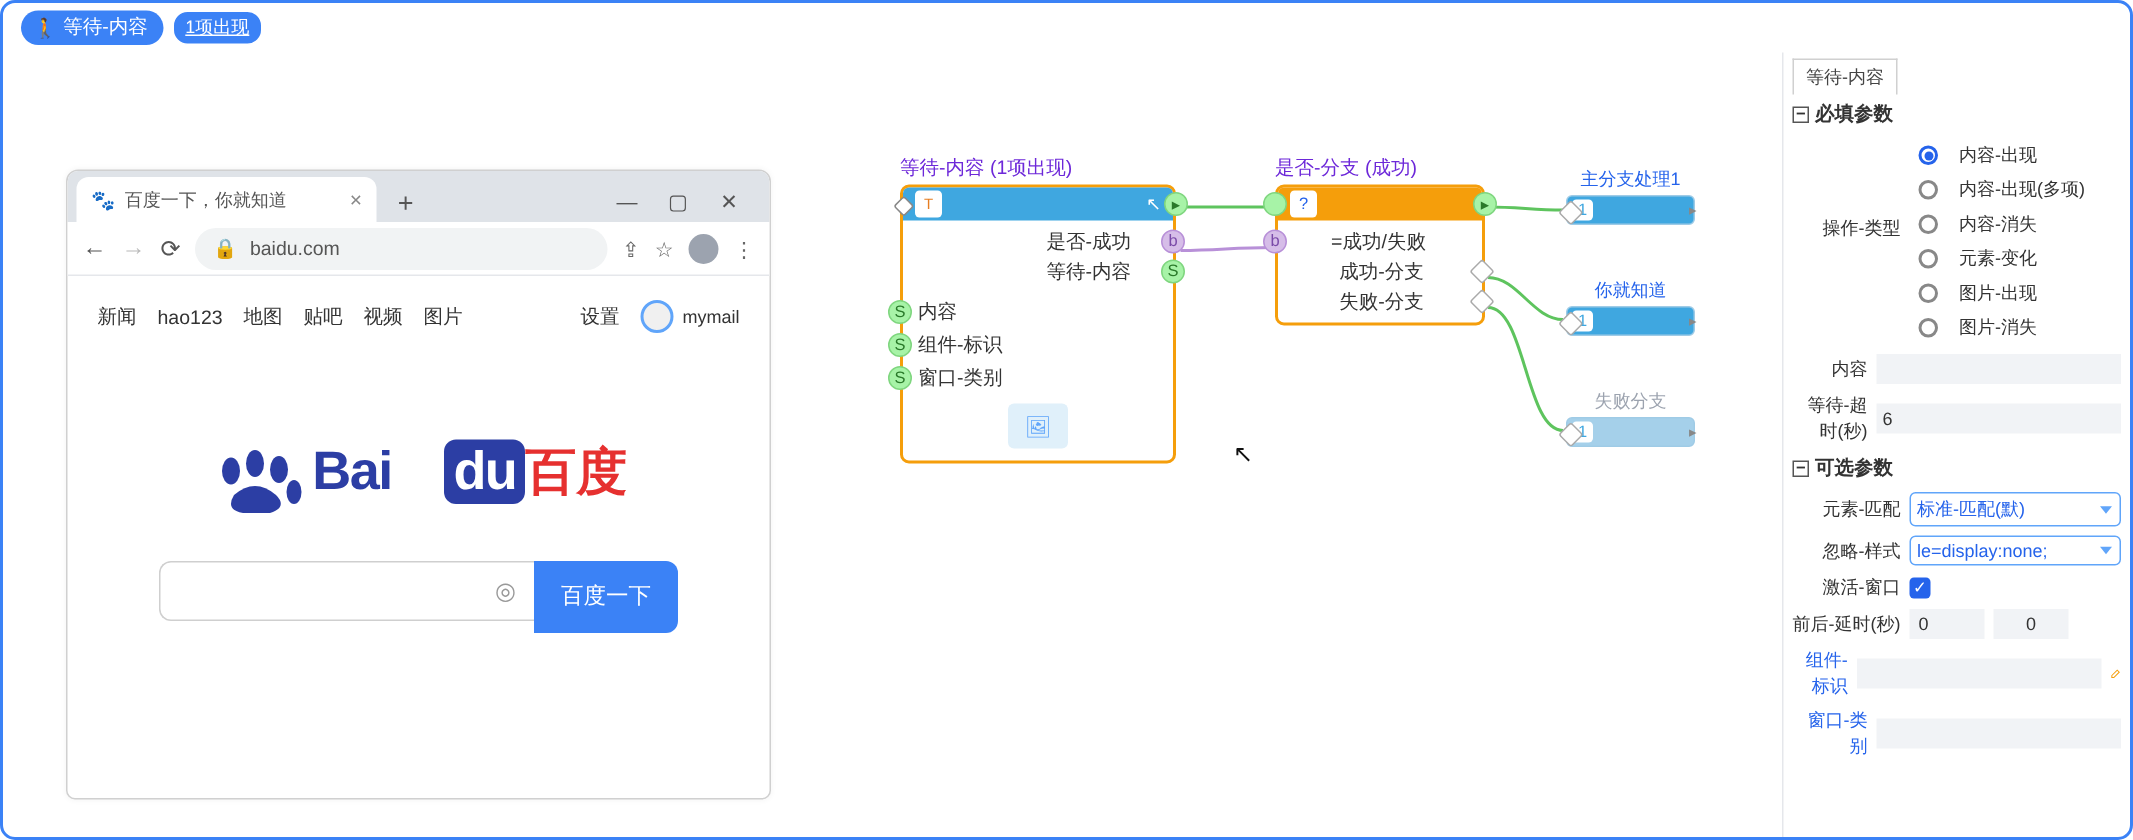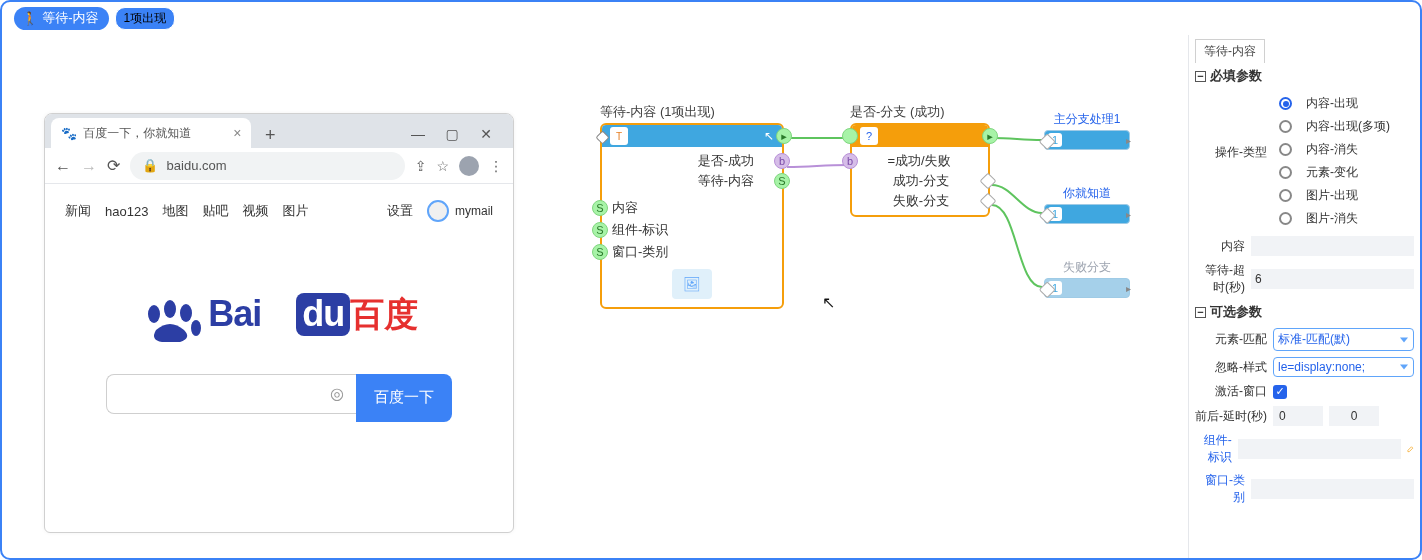--- a/index.html
+++ b/index.html
@@ -1,20 +1,20 @@
 <!DOCTYPE html>
 <html><head>
 <meta charset="utf-8">
 <style>
   * { box-sizing: border-box; margin: 0; padding: 0; font-family: "Segoe UI", "Microsoft YaHei", Arial, sans-serif; }
   body { width: 1422px; height: 560px; background: #fff; overflow: hidden; }
   .root { display: flex; flex-direction: column; width: 100%; height: 100%; border: 2px solid #3b82f6; border-radius: 10px; }
   .top-badge { display: flex; align-items: center; gap: 6px; padding: 5px 12px; }
   .badge-blue { background: #3b82f6; color: #fff; font-size: 13px; padding: 2px 10px 3px 8px; border-radius: 12px; display: inline-flex; align-items: center; gap: 4px; }
-  .badge-pill { background: #3b82f6; color: #000000; font-size: 12px; padding: 2px 8px; border-radius: 10px; border: 1px solid #fff; }
+  .badge-pill { background: #3b82f6; color: #ffffff; font-size: 12px; padding: 2px 8px; border-radius: 10px; border: 1px solid #fff; text-decoration: underline; }
   .main { flex: 1; display: flex; position: relative; }
   .canvas { flex: 1; position: relative; }
   .side { width: 232px; border-left: 1px solid #e5e7eb; display: flex; flex-direction: column; font-size: 13px; color: #333; padding: 4px 0 0 0; }
   .side-tab { border: 1px solid #d0d0d0; border-bottom: none; padding: 3px 8px; font-size: 12px; background: #fff; display: inline-block; margin-left: 6px; color: #444; }
   .side-section { display: flex; align-items: center; gap: 4px; padding: 4px 6px; font-weight: bold; }
   .side-section .sq { width: 11px; height: 11px; border: 1px solid #555; display: inline-flex; align-items: center; justify-content: center; font-size: 11px; line-height: 1; }
   .side-row { display: flex; align-items: center; padding: 3px 6px; gap: 6px; }
   .side-label { width: 72px; text-align: right; color: #333; font-size: 12px; }
   .side-label-blue { width: 72px; text-align: right; color: #2563eb; font-size: 12px; }
   .radio { width: 13px; height: 13px; border: 2px solid #2563eb; border-radius: 50%; display: inline-flex; align-items: center; justify-content: center; }
@@ -80,21 +80,21 @@
   .mini-title { color: #2563eb; font-size: 12px; text-align: center; margin-bottom: 2px; width: 86px; }
   .mini-bar { width: 86px; height: 20px; background: #3fa7e0; border: 1px solid #9fcbe6; border-radius: 4px; display: flex; align-items: center; position: relative; }
   .mini-bar.dim { background: #a5d0ea; }
   .mini-bar .num { background: #fff; color: #3fa7e0; font-size: 11px; width: 14px; height: 14px; border-radius: 3px; margin-left: 3px; display: flex; align-items: center; justify-content: center; }
   .mini-bar .rarr { position: absolute; right: -2px; top: 50%; transform: translateY(-50%); color: #888; font-size: 10px; }
   .mini-bar .linp { position: absolute; left: -8px; top: 50%; transform: translateY(-50%); width: 12px; height: 12px; border: 1px solid #aaa; background: #fff; border-radius: 2px; rotate: 45deg; }
 
   svg.wires { position: absolute; left: 0; top: 0; pointer-events: none; }
   .cursor-arr { position: absolute; font-size: 16px; color: #111; }
 
-  .node-title { color: #404040; font-size: 13px; text-align: left; margin-bottom: 2px; }
+  .node-title { color: #6d28d9; font-size: 13px; text-align: left; margin-bottom: 2px; }
 </style>
 </head>
 <body>
 
 <div class="root">
 
   <div class="top-badge">
     <span class="badge-blue">
       <span>🚶</span>
       <span>等待-内容</span>

